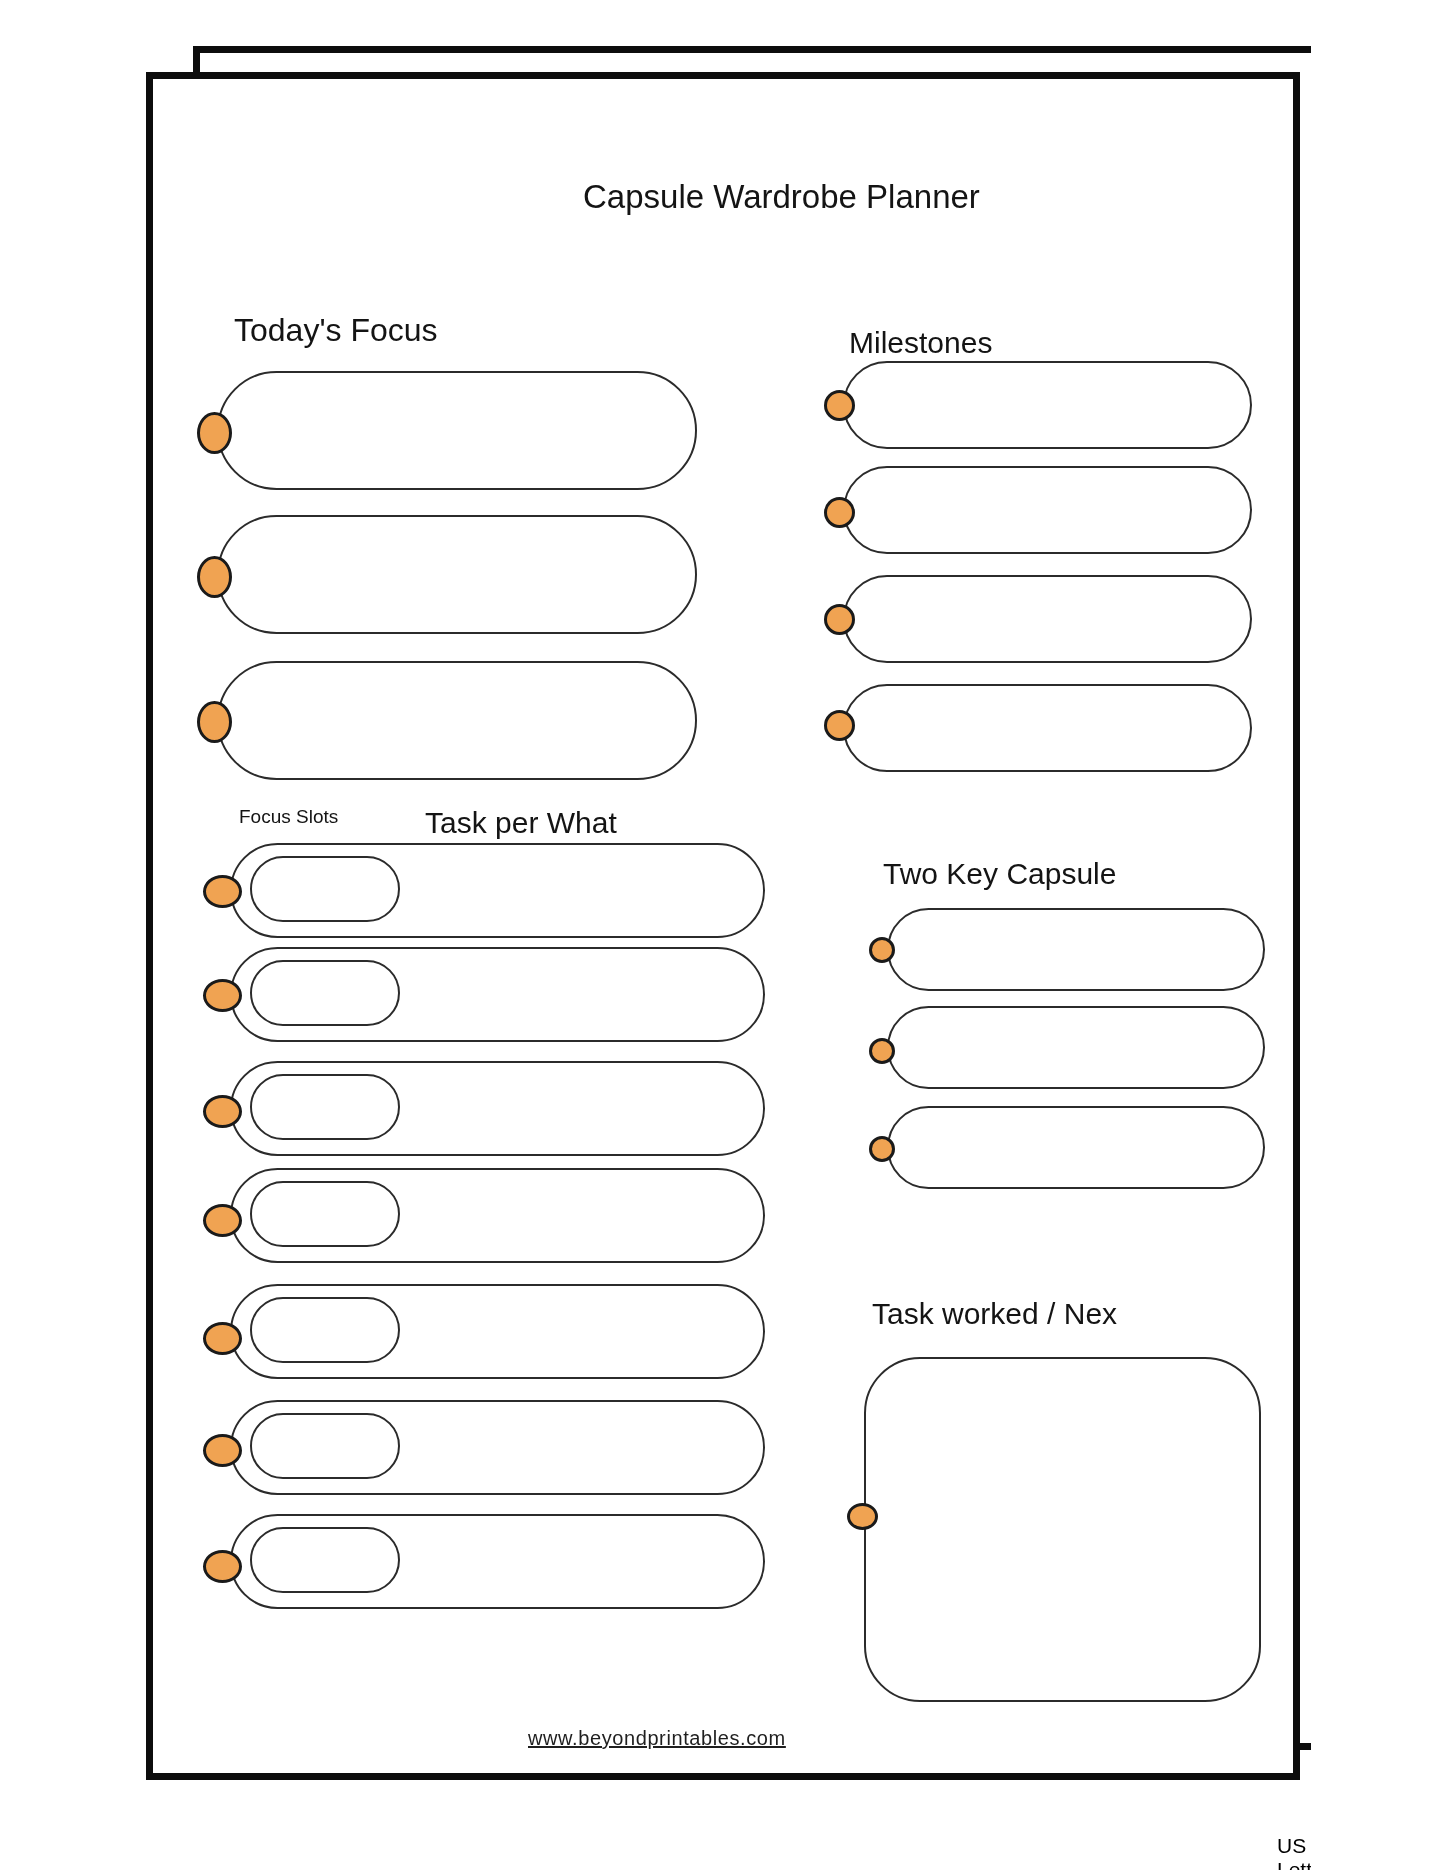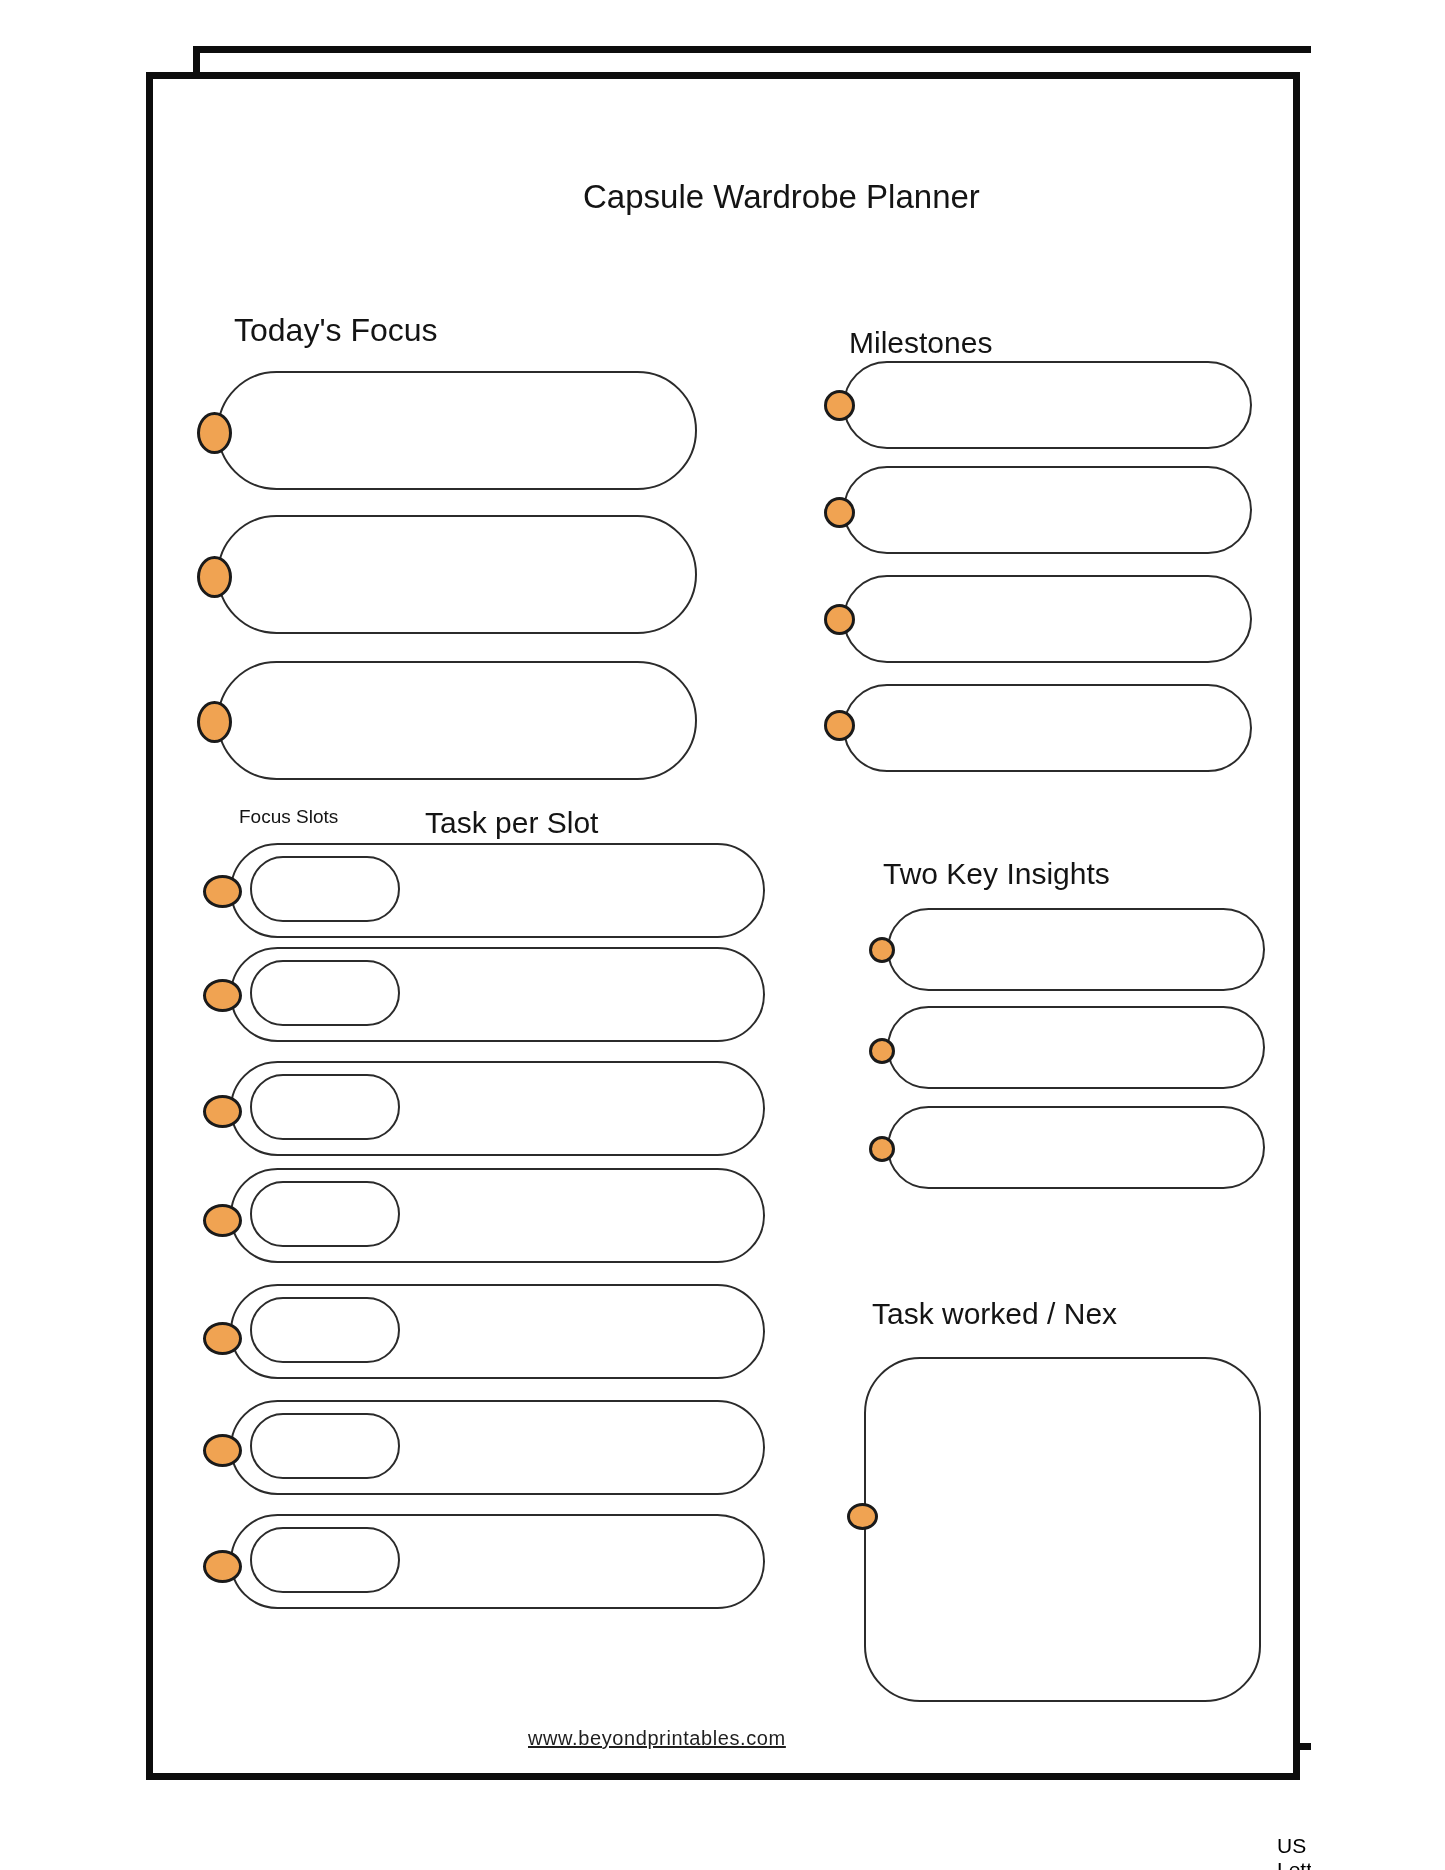--- a/index.html
+++ b/index.html
@@ -49,21 +49,21 @@
   <div class="abs pill" style="left:843px;top:466px;width:409px;height:88px;border-radius:44px;"></div>
   <div class="abs pill" style="left:843px;top:575px;width:409px;height:88px;border-radius:44px;"></div>
   <div class="abs pill" style="left:843px;top:684px;width:409px;height:88px;border-radius:44px;"></div>
 
   <div class="abs dot" style="left:824px;top:390px;width:31px;height:31px;"></div>
   <div class="abs dot" style="left:824px;top:497px;width:31px;height:31px;"></div>
   <div class="abs dot" style="left:824px;top:604px;width:31px;height:31px;"></div>
   <div class="abs dot" style="left:824px;top:710px;width:31px;height:31px;"></div>
 
   <div class="abs heading" style="left:239px;top:806px;font-size:19px;">Focus Slots</div>
-  <div class="abs heading" style="left:425px;top:806px;font-size:30px;">Task per Slot</div>
+  <div class="abs heading" style="left:425px;top:806px;font-size:30px;">Task per What</div>
 
   <div class="abs pill" style="left:230px;top:843px;width:535px;height:95px;border-radius:48px;"></div>
   <div class="abs pill" style="left:250px;top:856px;width:150px;height:66px;border-radius:33px;"></div>
   <div class="abs dot" style="left:203px;top:875px;width:39px;height:33px;"></div>
 
   <div class="abs pill" style="left:230px;top:947px;width:535px;height:95px;border-radius:48px;"></div>
   <div class="abs pill" style="left:250px;top:960px;width:150px;height:66px;border-radius:33px;"></div>
   <div class="abs dot" style="left:203px;top:979px;width:39px;height:33px;"></div>
 
   <div class="abs pill" style="left:230px;top:1061px;width:535px;height:95px;border-radius:48px;"></div>
@@ -79,21 +79,21 @@
   <div class="abs dot" style="left:203px;top:1322px;width:39px;height:33px;"></div>
 
   <div class="abs pill" style="left:230px;top:1400px;width:535px;height:95px;border-radius:48px;"></div>
   <div class="abs pill" style="left:250px;top:1413px;width:150px;height:66px;border-radius:33px;"></div>
   <div class="abs dot" style="left:203px;top:1434px;width:39px;height:33px;"></div>
 
   <div class="abs pill" style="left:230px;top:1514px;width:535px;height:95px;border-radius:48px;"></div>
   <div class="abs pill" style="left:250px;top:1527px;width:150px;height:66px;border-radius:33px;"></div>
   <div class="abs dot" style="left:203px;top:1550px;width:39px;height:33px;"></div>
 
-  <div class="abs heading" style="left:883px;top:857px;font-size:30px;">Two Key Insights</div>
+  <div class="abs heading" style="left:883px;top:857px;font-size:30px;">Two Key Capsule</div>
 
   <div class="abs pill" style="left:887px;top:908px;width:378px;height:83px;border-radius:42px;"></div>
   <div class="abs pill" style="left:887px;top:1006px;width:378px;height:83px;border-radius:42px;"></div>
   <div class="abs pill" style="left:887px;top:1106px;width:378px;height:83px;border-radius:42px;"></div>
 
   <div class="abs dot" style="left:869px;top:937px;width:26px;height:26px;"></div>
   <div class="abs dot" style="left:869px;top:1038px;width:26px;height:26px;"></div>
   <div class="abs dot" style="left:869px;top:1136px;width:26px;height:26px;"></div>
 
   <div class="abs heading" style="left:872px;top:1297px;font-size:30px;">Task worked / Nex</div>

